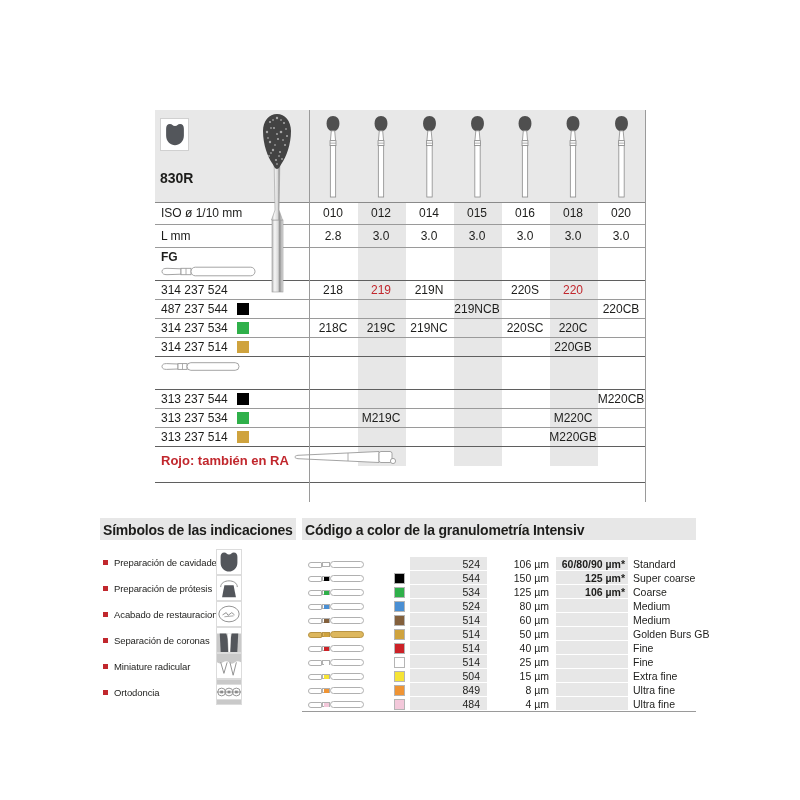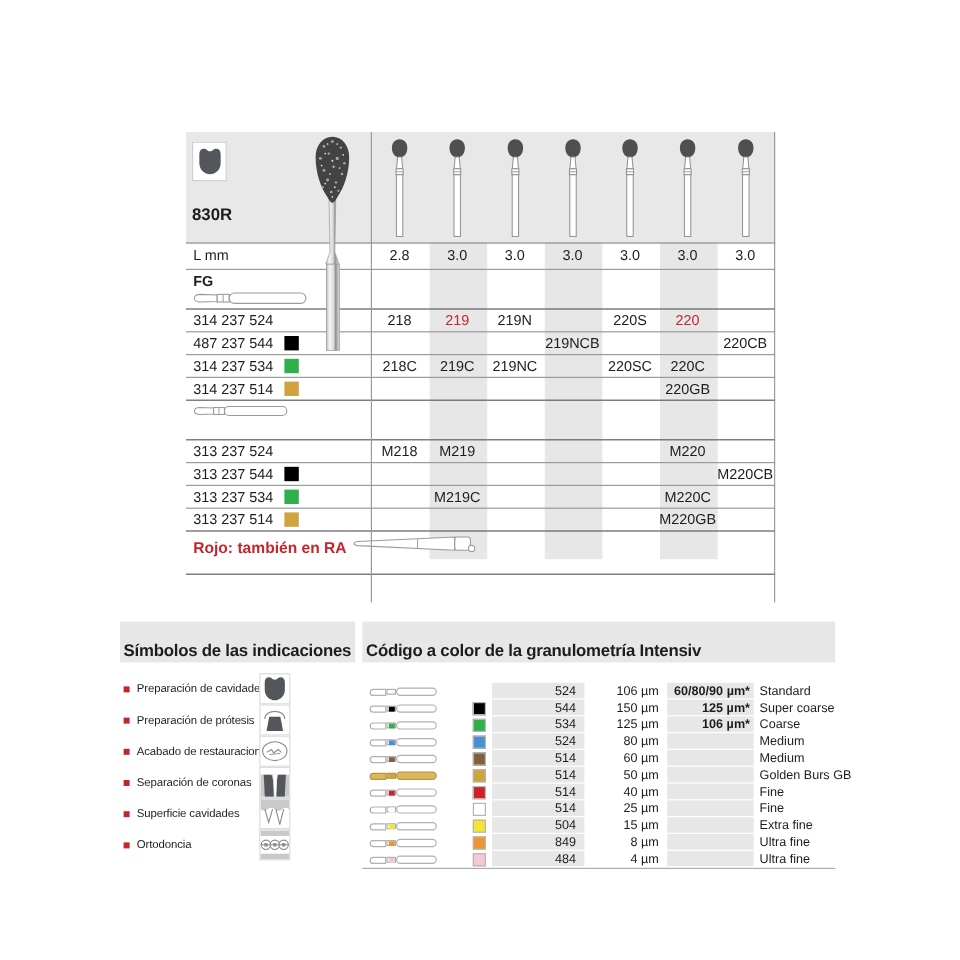--- a/index.html
+++ b/index.html
@@ -34,21 +34,21 @@
 
   
   .colburs { position:absolute; left:154px; top:0; width:336px; height:92px; display:grid; grid-template-columns:repeat(7,48px); }
   .colburs .cb { display:flex; justify-content:center; align-items:flex-start; padding-top:4px; }
 
   
   .bigbur { position:absolute; left:106px; top:2px; width:32px; height:182px; z-index:3; }
 
   
   .symbols { position:absolute; left:100px; top:518px; width:196px; }
-  .sec-head { background:#e7e7e7; font-size:14px; font-weight:bold; padding:16px 4px 2px 3px; letter-spacing:-0.2px; white-space:nowrap; }
+  .sec-head { background:#e7e7e7; font-size:14px; font-weight:bold; padding:4px 4px 2px 3px; letter-spacing:-0.2px; white-space:nowrap; }
   .sym-list { margin-top:9px; }
   .sym-item { position:relative; height:26px; display:flex; align-items:center; }
   .sym-bullet { width:5px; height:5px; background:#c1272d; margin:0 6px 0 3px; flex:none; }
   .sym-label { font-size:9.5px; letter-spacing:-0.1px; white-space:nowrap; }
   .sym-iconbox { position:absolute; left:116px; top:0; width:26px; height:26px; background:#fff; border:1px solid #dcdcdc; display:flex; align-items:center; justify-content:center; }
 
   
   .gran { position:absolute; left:302px; top:518px; width:394px; }
   .gran .sec-head { width:394px; }
   .gran-table { position:relative; margin-top:17px; width:394px; }
@@ -179,20 +179,30 @@
         <circle cx="22" cy="28" r="0.7"></circle>
           <circle cx="14" cy="33" r="0.7"></circle>
           <circle cx="10" cy="41" r="0.7"></circle>
         <circle cx="18" cy="44" r="0.7"></circle>
           <circle cx="16" cy="52" r="0.7"></circle>
       </g>
     </svg>
 
     <div class="rows">
 
+      <div class="trow h23">
+        <div class="tlabel">ISO ø 1/10 mm</div>
+        <div class="tcell">010</div>
+        <div class="tcell">012</div>
+        <div class="tcell">014</div>
+        <div class="tcell">015</div>
+        <div class="tcell">016</div>
+        <div class="tcell">018</div>
+        <div class="tcell">020</div>
+      </div>
 
       <div class="trow h23">
         <div class="tlabel">L mm</div>
         <div class="tcell">2.8</div>
         <div class="tcell">3.0</div>
         <div class="tcell">3.0</div>
         <div class="tcell">3.0</div>
         <div class="tcell">3.0</div>
         <div class="tcell">3.0</div>
         <div class="tcell">3.0</div>
@@ -265,30 +275,20 @@
           <svg width="80" height="13" viewBox="0 0 80 13">
             <path d="M1,6.5 C1,4.4 2.8,3.6 5.5,3.6 L17,4 L17,9 L5.5,9.4 C2.8,9.4 1,8.6 1,6.5 Z" fill="#fff" stroke="#9a9a9a" stroke-width="0.9"></path>
             <rect x="17" y="3.6" width="9" height="5.8" fill="#fff" stroke="#9a9a9a" stroke-width="0.9"></rect>
             <line x1="21.5" y1="3.6" x2="21.5" y2="9.4" stroke="#9a9a9a" stroke-width="0.8"></line>
             <rect x="26" y="2.7" width="52" height="7.6" rx="3.8" fill="#fff" stroke="#9a9a9a" stroke-width="0.9"></rect>
           </svg>
         </div>
       </div>
 
       <div class="trow h19">
-        <div class="tlabel">313 237 524</div>
-        <div class="tcell">M218</div>
-        <div class="tcell">M219</div>
-        <div class="tcell"></div>
-        <div class="tcell"></div>
-        <div class="tcell"></div>
-        <div class="tcell">M220</div>
-        <div class="tcell"></div>
-      </div>
-      <div class="trow h19">
         <div class="tlabel">
             <span>313 237 544</span>
             <span class="swatch" style="background-color: rgb(0, 0, 0);"></span>
           </div>
         <div class="tcell"></div>
         <div class="tcell"></div>
         <div class="tcell"></div>
         <div class="tcell"></div>
         <div class="tcell"></div>
         <div class="tcell"></div>
@@ -383,21 +383,21 @@
             <rect x="0" y="6" width="26" height="20" fill="#c9c9c9"></rect>
             <path d="M3,6 L10,6 C11,9 11,9 11.5,12 L12,26 L4,26 Z" fill="#53565b"></path>
             <path d="M16,6 L23,6 L22,26 L14.5,26 L15,12 C15.3,9 15.5,8 16,6 Z" fill="#53565b"></path>
             <polygon points="11.5,6 15,6 14,26 12.8,26" fill="#fff"></polygon>
           </svg>
         </span>
       </div>
 
       <div class="sym-item">
         <span class="sym-bullet"></span>
-        <span class="sym-label">Superficie cavidades</span>
+        <span class="sym-label">Miniature radicular</span>
         <span class="sym-iconbox">
           <svg width="24" height="24" viewBox="0 0 26 26">
             <path d="M0,0 L26,0 L26,9 Q22,6.5 19.5,9 Q16,12 13,9 Q10,6.5 6.5,9 Q3,11.5 0,9 Z" fill="#c9c9c9"></path>
             <path d="M4,9 L7.5,21 L11,9" fill="none" stroke="#8b8b8b" stroke-width="1"></path>
             <path d="M14,9 L17.5,23 L21,9" fill="none" stroke="#8b8b8b" stroke-width="1"></path>
           </svg>
         </span>
       </div>
 
       <div class="sym-item">

